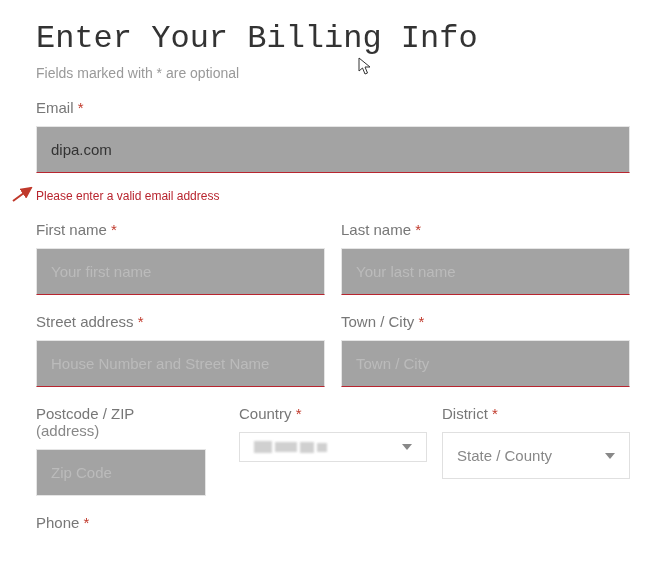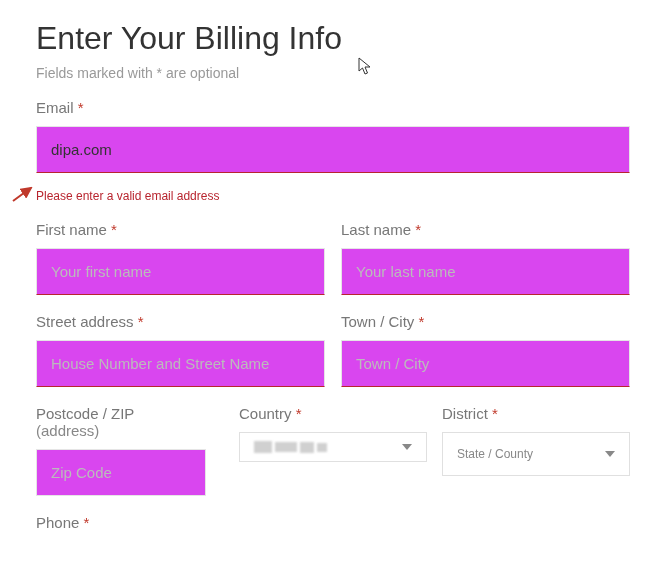--- a/index.html
+++ b/index.html
@@ -1,30 +1,30 @@
 <!DOCTYPE html>
 <html><head>
 <meta charset="utf-8">
 <style>
 *{box-sizing:border-box;margin:0;padding:0}
 body{font-family:Arial,Helvetica,sans-serif;width:666px;height:562px;background:#fff;padding:20px 36px;position:relative;overflow:hidden}
-h1{font-family:Liberation Sans, sans-serif;font-weight:400;color:#333;font-size:32px;margin-bottom:8px}
+h1{font-family:Liberation Mono, monospace;font-weight:400;color:#333;font-size:32px;margin-bottom:8px}
 .subtitle{color:#999;font-size:14px;margin-bottom:18px}
 .field{margin-bottom:18px}
 .label{color:#777;font-size:15px;margin-bottom:10px;display:block}
 .req{color:#c0392b}
 .optional{color:#888}
-input[type=text]{width:100%;padding:14px 14px;font-size:15px;border:1px solid #e5e5e5;border-bottom:1px solid #b8252f;background:#d946ef;color:#333;outline:none}
+input[type=text]{width:100%;padding:14px 14px;font-size:15px;border:1px solid #e5e5e5;border-bottom:1px solid #b8252f;background:#a3a3a3;color:#333;outline:none}
 input[type=text]::placeholder{color:#bbb}
 .error{color:#b8252f;font-size:12px;margin-top:16px}
 .row{display:flex;gap:16px}
 .col{flex:1}
 .row3{display:flex;gap:15px}
 .col3{flex:1}
-.select{position:relative;width:100%;border:1px solid #e0e0e0;background:#fff;padding:14px 34px 14px 14px;font-size:12px;color:#888;cursor:pointer}
+.select{position:relative;width:100%;border:1px solid #e0e0e0;background:#fff;padding:14px 34px 14px 14px;font-size:15px;color:#888;cursor:pointer}
 .select.smudge{background:#fff;color:transparent}
 .smudge-inner{position:absolute;left:14px;top:50%;transform:translateY(-50%);display:flex;gap:3px;align-items:center}
 .smudge-inner span{display:inline-block;width:18px;height:12px;background:#d0d0d0;filter:blur(1px)}
 .smudge-inner span:nth-child(2){width:22px;height:10px}
 .smudge-inner span:nth-child(3){width:14px;height:11px}
 .smudge-inner span:nth-child(4){width:10px;height:9px}
 .caret{position:absolute;right:14px;top:50%;transform:translateY(-50%);width:0;height:0;border-left:5px solid transparent;border-right:5px solid transparent;border-top:6px solid #888}
 .zip input{border-bottom:1px solid #e5e5e5;width:170px}
 .arrow{position:absolute;left:11px;top:183px;pointer-events:none}
 .cursor{position:absolute;left:358px;top:57px;pointer-events:none}

